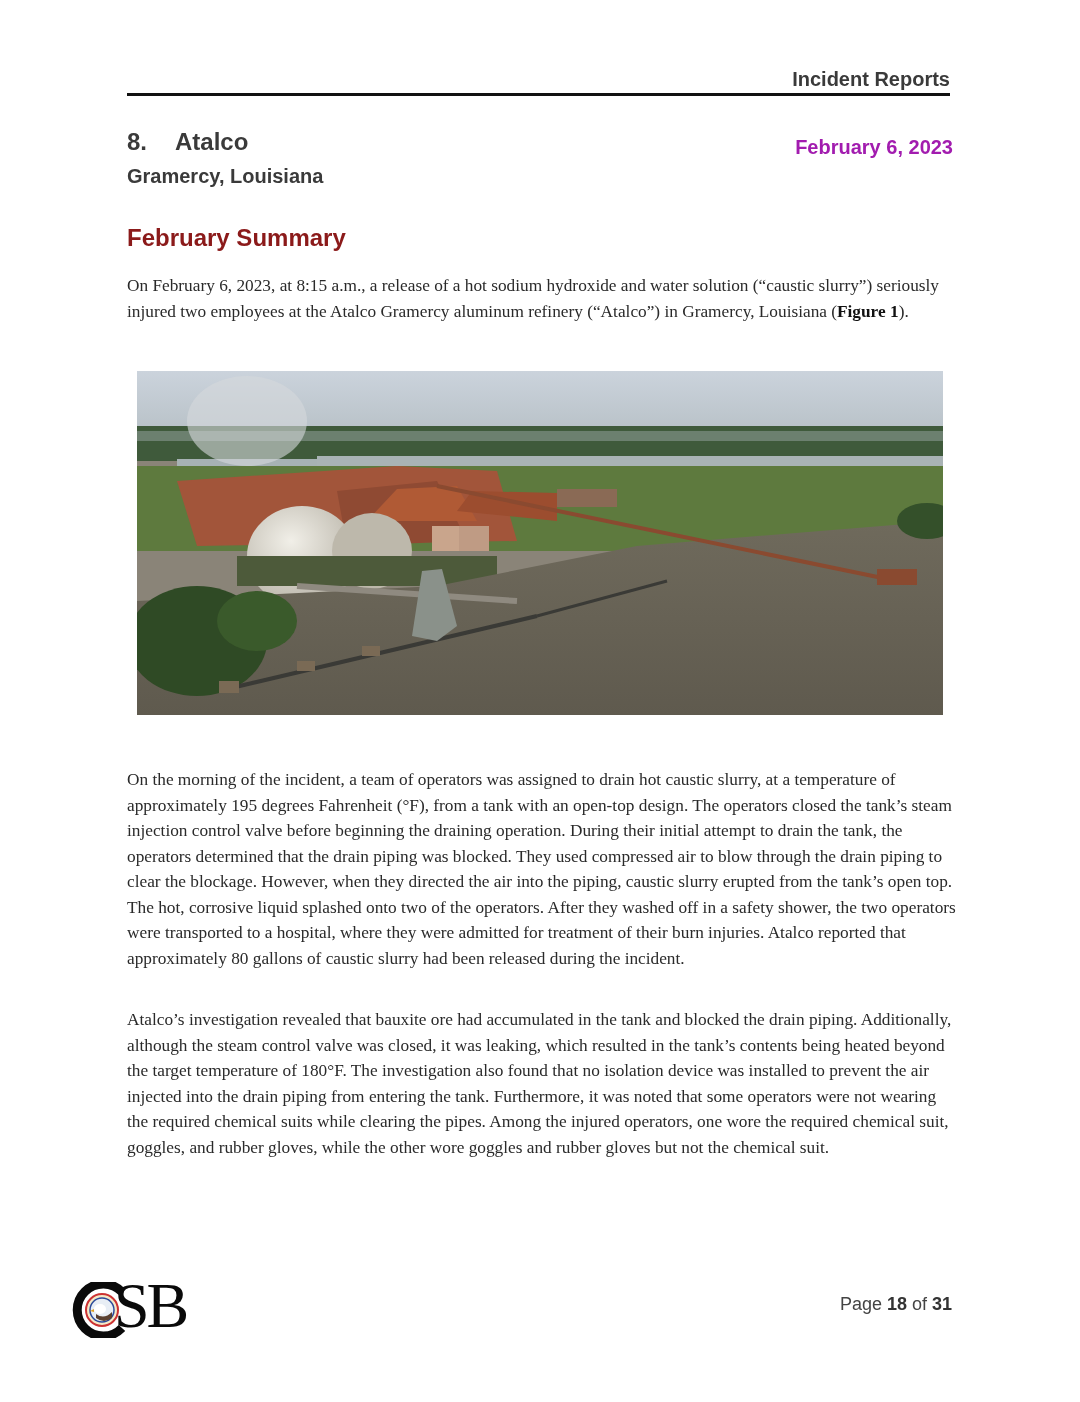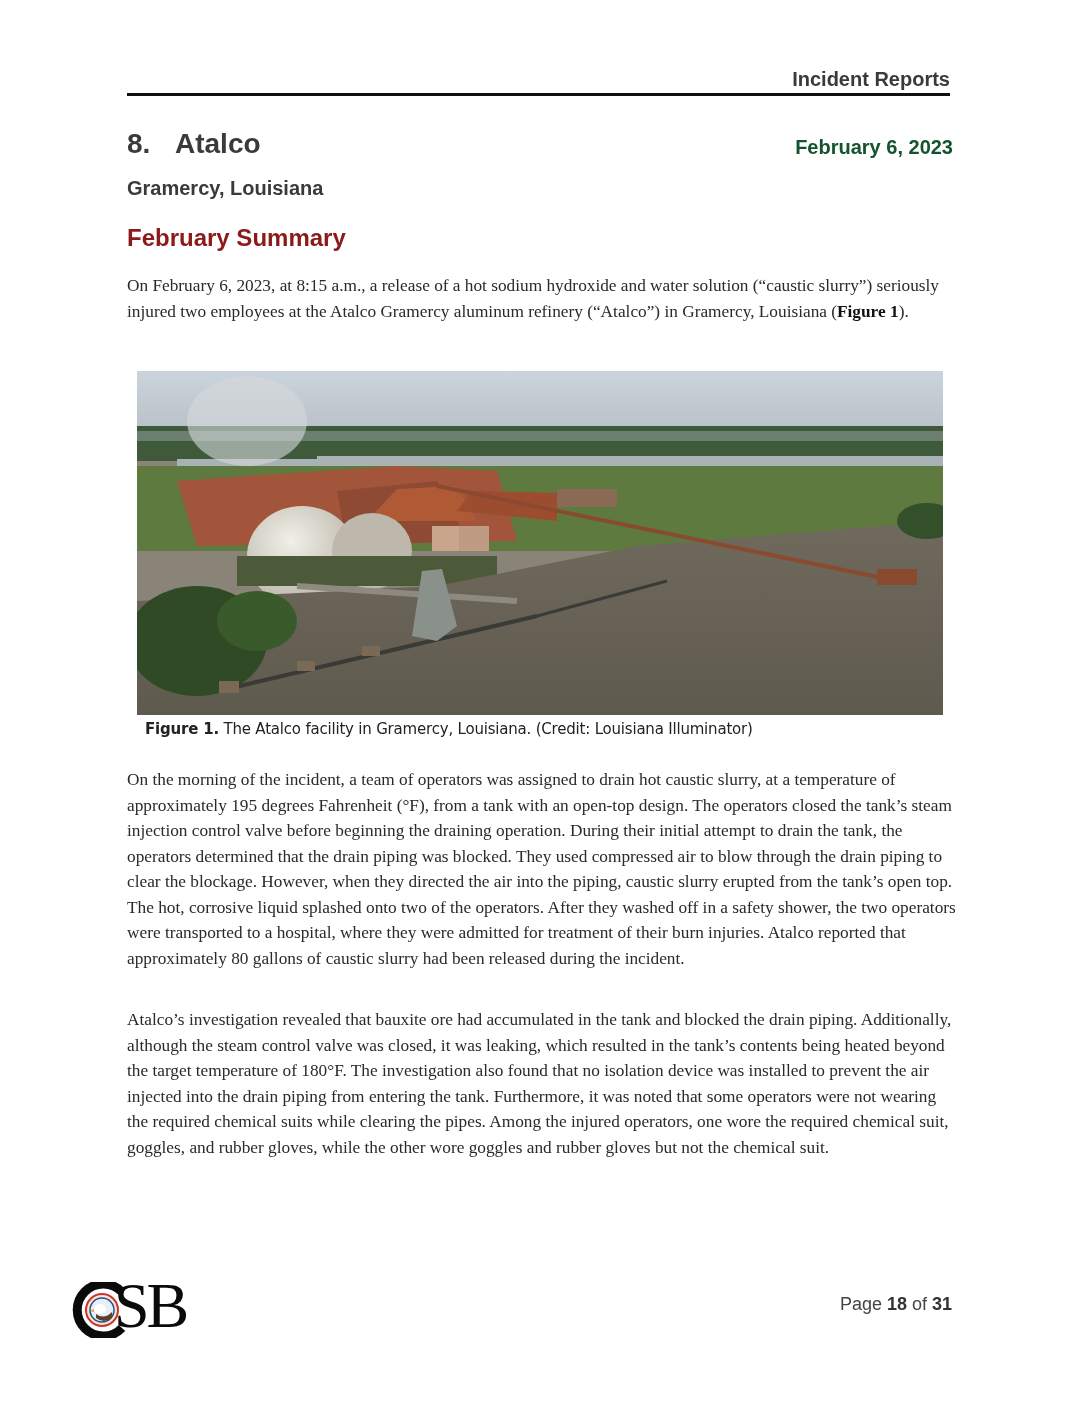--- a/index.html
+++ b/index.html
@@ -11,32 +11,32 @@
       text-align: right; font-family: "Liberation Sans", sans-serif;
       font-weight: bold; font-size: 20px; color: #3a3a3a;
     }
     .header-rule {
       position: absolute; left: 127px; top: 93px; width: 823px; height: 3px; background: #111;
     }
 
     .title-row { position: absolute; left: 127px; top: 128px; width: 826px; }
     .title {
       font-family: "Liberation Sans", sans-serif; font-weight: bold;
-      font-size: 28px; color: #3a3a3a; display: inline-block;
+      font-size: 24px; color: #3a3a3a; display: inline-block;
     }
     .title .num { display: inline-block; width: 48px; }
     .date {
       position: absolute; right: 0; top: 8px;
       font-family: "Liberation Sans", sans-serif; font-weight: bold;
-      font-size: 20px; color: #14532d;
+      font-size: 20px; color: #a21caf;
     }
     .location {
       position: absolute; left: 127px; top: 165px;
       font-family: "Liberation Sans", sans-serif; font-weight: bold;
-      font-size: 20px; color: #3a3a3a; margin-top: 12px;
+      font-size: 20px; color: #3a3a3a;
     }
     .section-heading {
       position: absolute; left: 127px; top: 224px;
       font-family: "Liberation Sans", sans-serif; font-weight: bold;
       font-size: 24px; color: #8b1a1a;
     }
 
     .para {
       position: absolute; left: 127px; width: 830px;
       font-family: "Liberation Serif", serif; font-size: 17.3px;
@@ -147,21 +147,20 @@
       <rect x="225" y="275" width="18" height="10" fill="#7a6a55"></rect>
       <polygon points="275,265 285,200 305,198 320,255 300,270" fill="#8a918a"></polygon>
 
       <line x1="300" y1="115" x2="760" y2="210" stroke="#8a4a30" stroke-width="4"></line>
       <rect x="740" y="198" width="40" height="16" fill="#8a4a30"></rect>
 
       <ellipse cx="790" cy="150" rx="30" ry="18" fill="#34502a"></ellipse>
     </svg>
   </div>
 
-  <div class="caption"><b>Figure 1.</b><span> The Atalco facility in Gramercy, Louisiana. (Credit: Louisiana Illuminator)</span></div>
 
   <p class="para" id="p2">On the morning of the incident, a team of operators was assigned to drain hot caustic slurry, at a temperature of approximately 195 degrees Fahrenheit (°F), from a tank with an open-top design. The operators closed the tank’s steam injection control valve before beginning the draining operation. During their initial attempt to drain the tank, the operators determined that the drain piping was blocked. They used compressed air to blow through the drain piping to clear the blockage. However, when they directed the air into the piping, caustic slurry erupted from the tank’s open top. The hot, corrosive liquid splashed onto two of the operators. After they washed off in a safety shower, the two operators were transported to a hospital, where they were admitted for treatment of their burn injuries. Atalco reported that approximately 80 gallons of caustic slurry had been released during the incident.</p>
   <p class="para" id="p3">Atalco’s investigation revealed that bauxite ore had accumulated in the tank and blocked the drain piping. Additionally, although the steam control valve was closed, it was leaking, which resulted in the tank’s contents being heated beyond the target temperature of 180°F. The investigation also found that no isolation device was installed to prevent the air injected into the drain piping from entering the tank. Furthermore, it was noted that some operators were not wearing the required chemical suits while clearing the pipes. Among the injured operators, one wore the required chemical suit, goggles, and rubber gloves, while the other wore goggles and rubber gloves but not the chemical suit.</p>
 
   <div class="logo">
     <svg class="logo-c" viewBox="0 0 56 56">
       <path d="M50,10 A26,26 0 1 0 50,46" fill="none" stroke="#0a0a0a" stroke-width="9"></path>
       <circle cx="30" cy="28" r="16" fill="#f4e9c8" stroke="#c33" stroke-width="2"></circle>
       <circle cx="30" cy="28" r="12" fill="#e8eef5" stroke="#2a4a9a" stroke-width="1.5"></circle>
       <ellipse cx="28" cy="27" rx="6" ry="5" fill="#ffffff"></ellipse>

